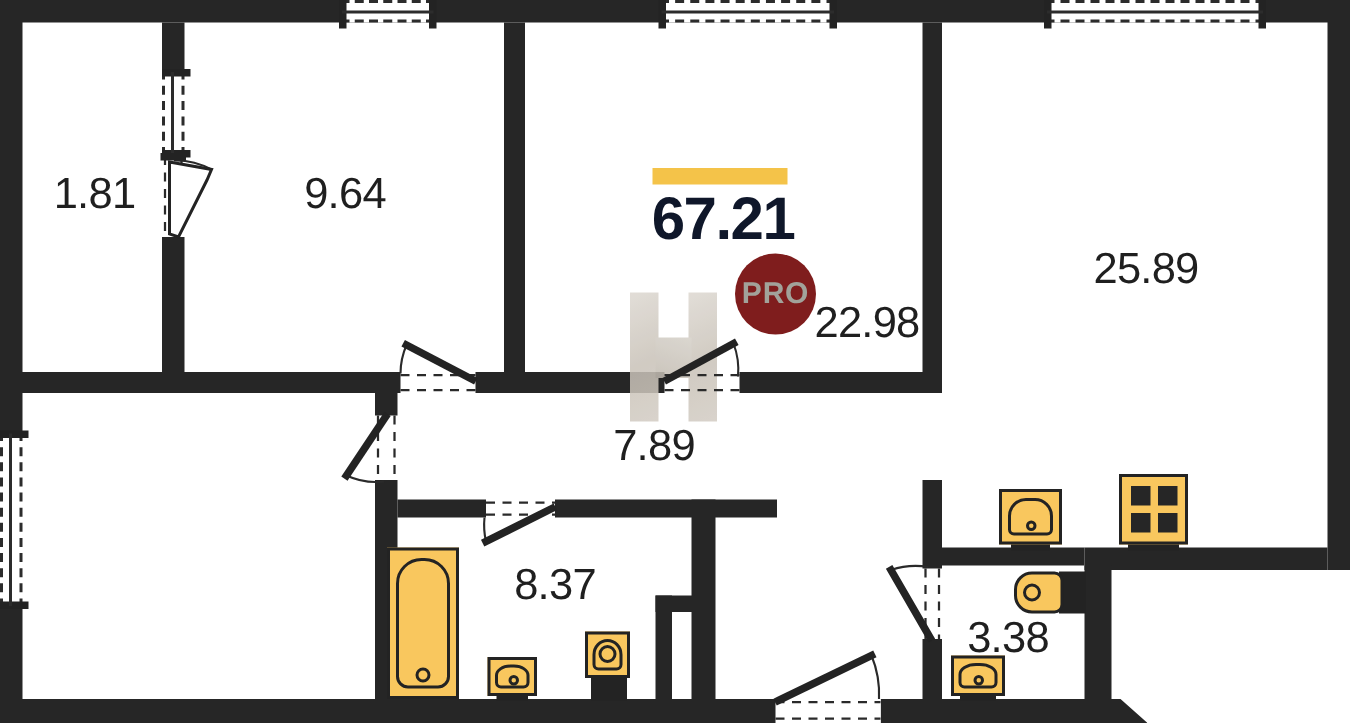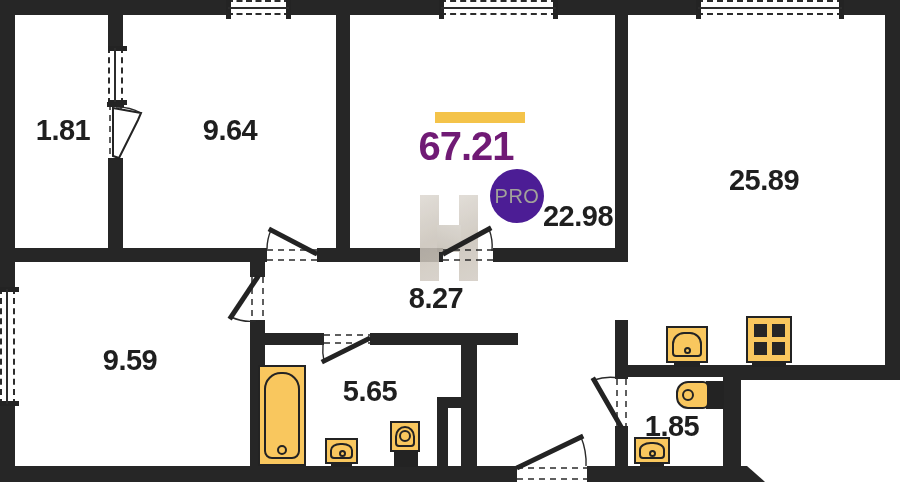--- a/index.html
+++ b/index.html
@@ -23,27 +23,27 @@
   .dark{position:absolute;background:#232323;}
   .burner{position:absolute;width:13px;height:13px;background:#262626;}
   
   .doors{position:absolute;left:0;top:0;}
   .doors .leaf{stroke:#232323;stroke-width:5;stroke-linecap:square;}
   .doors .arc{stroke:#2a2a2a;stroke-width:1.4;fill:none;}
   .doors .dash{stroke:#2a2a2a;stroke-width:1.5;stroke-dasharray:6 5;fill:none;}
   .doors .panel{fill:#ffffff;stroke:#232323;stroke-width:2;}
   
   .room-label{position:absolute;transform:translate(-50%,-50%);font-size:29px;color:#1f1f1f;
-              white-space:nowrap;letter-spacing:-0.5px;font-weight:bold;}
+              white-space:nowrap;letter-spacing:-0.5px;}
   .total-bar{position:absolute;left:435px;top:112px;width:90px;height:11px;background:#f4c349;}
-  .total-value{position:absolute;left:396px;top:124px;width:140px;text-align:center;
-               font-size:40px;font-weight:700;color:#701a75;letter-spacing:-1px;}
+  .total-value{position:absolute;left:412px;top:124px;width:140px;text-align:center;
+               font-size:40px;font-weight:700;color:#0f172a;letter-spacing:-1px;}
   .badge{position:absolute;left:490px;top:169px;width:54px;height:54px;border-radius:50%;
-         background:#4c1d95;display:flex;align-items:center;justify-content:center;
-         font-size:20px;font-weight:400;color:#a2a29a;letter-spacing:0.5px;}
+         background:#7f1d1d;display:flex;align-items:center;justify-content:center;
+         font-size:20px;font-weight:700;color:#a2a29a;letter-spacing:0.5px;}
   
   .wm{position:absolute;left:420px;top:195px;width:58px;height:86px;opacity:0.85;}
   .wm i{position:absolute;background:linear-gradient(155deg,#ddd8d1 0%,#c9c2b8 55%,#d3ccc3 100%);}
   .wm .b1{left:0;top:0;width:19px;height:86px;}
   .wm .b2{left:39px;top:0;width:19px;height:86px;}
   .wm .b3{left:17px;top:30px;width:24px;height:27px;background:linear-gradient(200deg,#d5d0c8,#c2bbb1);}
 </style>
 </head>
 <body>
 
@@ -208,22 +208,21 @@
       <line class="dash" x1="626" y1="379" x2="626" y2="426"></line>
       <path class="arc" d="M594,380 A51,51 0 0 1 619,378"></path>
       <line class="leaf" x1="620" y1="425" x2="594" y2="380"></line>
     </g>
   </svg>
 
   <div class="room-label" style="left:63px;top:130px">1.81</div>
   <div class="room-label" style="left:230px;top:130px">9.64</div>
   <div class="room-label" style="left:578px;top:216px">22.98</div>
   <div class="room-label" style="left:764px;top:180px">25.89</div>
-  <div class="room-label" style="left:436px;top:298px">8.27</div>
-  <div class="room-label" style="left:130px;top:360px">9.59</div>
-  <div class="room-label" style="left:370px;top:391px">5.65</div>
-  <div class="room-label" style="left:672px;top:426px">1.85</div>
+  <div class="room-label" style="left:436px;top:298px">7.89</div>
+  <div class="room-label" style="left:370px;top:391px">8.37</div>
+  <div class="room-label" style="left:672px;top:426px">3.38</div>
 
   <div class="total-bar"></div>
   <div class="total-value">67.21</div>
   <div class="badge">PRO</div>
 
 </div>
 
 </body></html>

